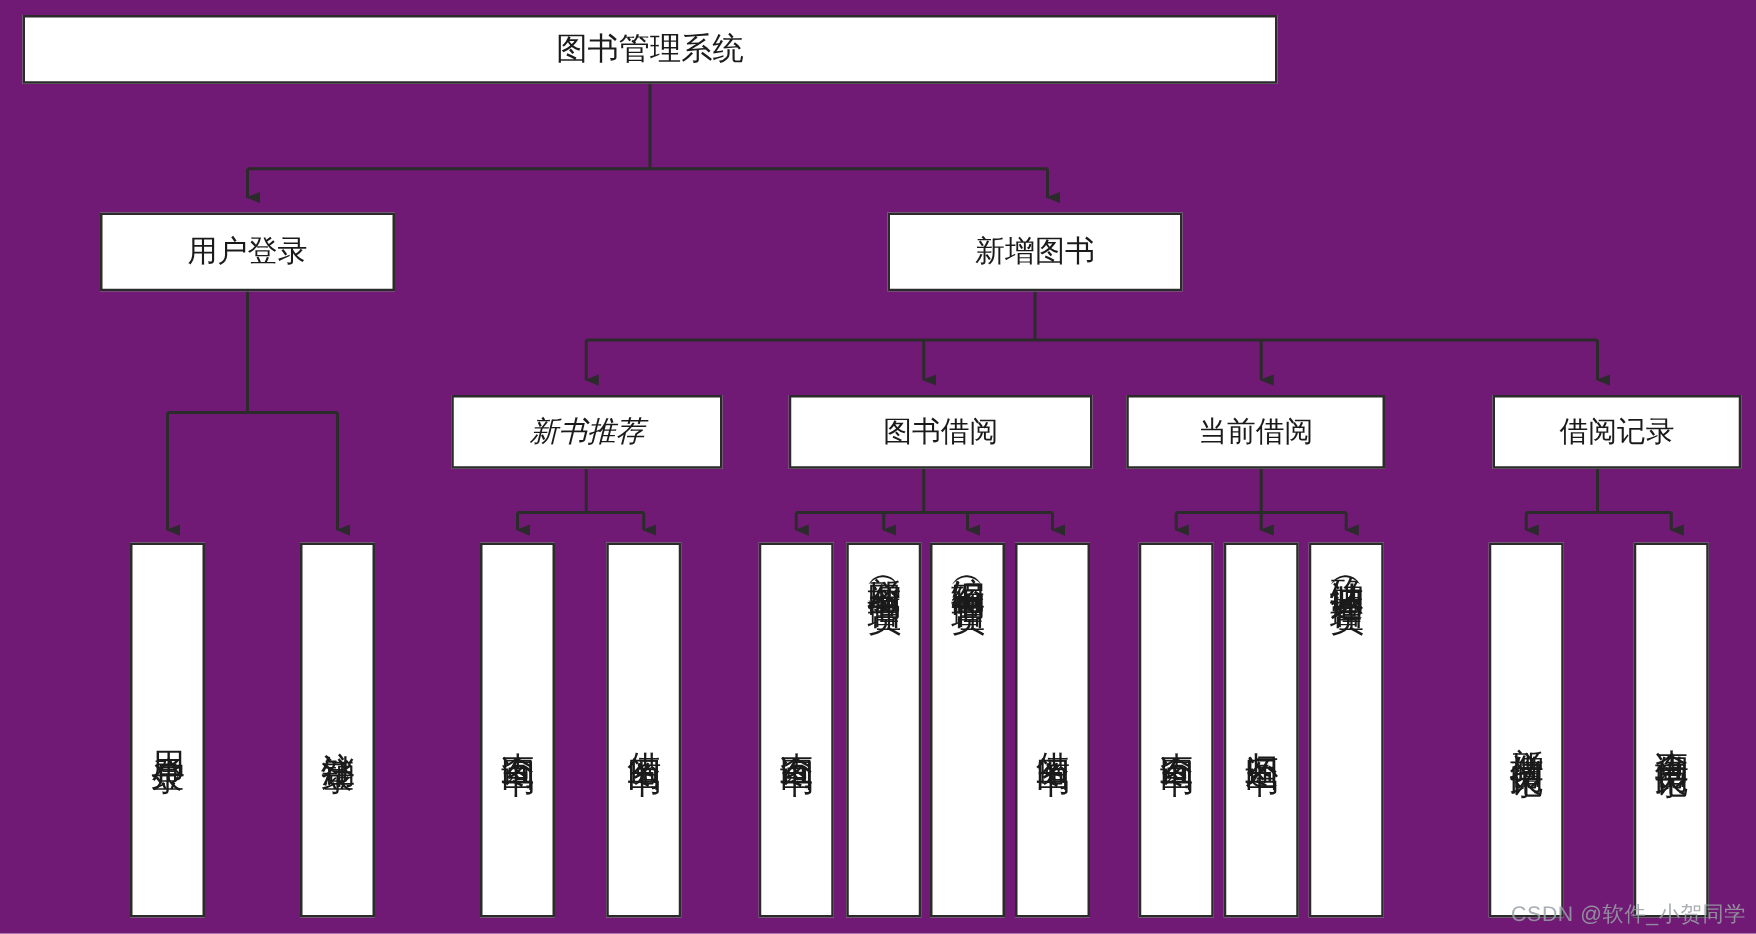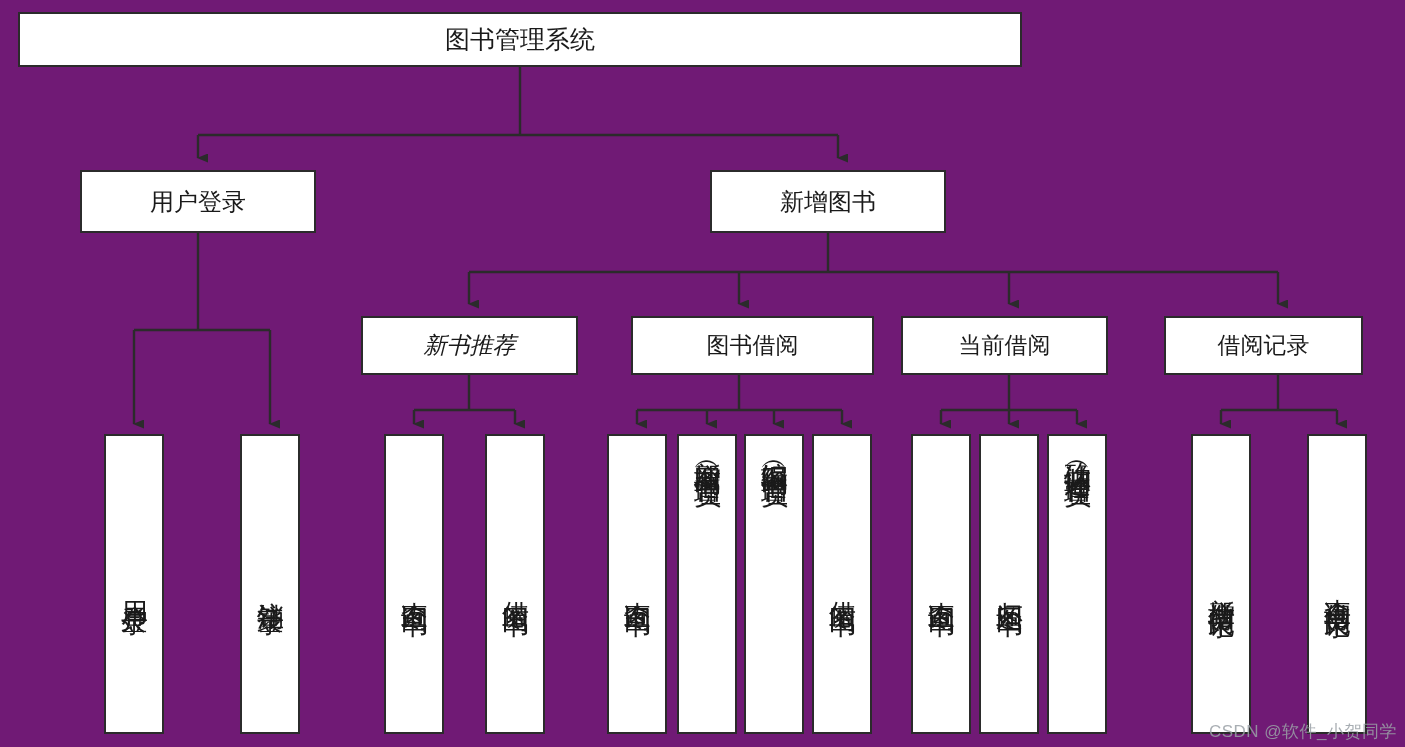--- a/index.html
+++ b/index.html
@@ -141,21 +141,21 @@
 
   <div class="node node-l3" style="left:361px; top:316px; width:217px; height:59px;font-style:italic;">
     <span class="label">新书推荐</span>
   </div>
   <div class="node node-l3" style="left:631px; top:316px; width:243px; height:59px;">
     <span class="label">图书借阅</span>
   </div>
   <div class="node node-l3" style="left:901px; top:316px; width:207px; height:59px;">
     <span class="label">当前借阅</span>
   </div>
-  <div class="node node-l3" style="left:1164px; top:316px; width:199px; height:59px;">
+  <div class="node node-l3" style="left:1194px; top:316px; width:199px; height:59px;">
     <span class="label">借阅记录</span>
   </div>
 
   <div class="node node-leaf center" style="left:104px; top:434px; width:60px; height:300px;">
     <span class="label">用户登录</span>
   </div>
   <div class="node node-leaf center" style="left:240px; top:434px; width:60px; height:300px;">
     <span class="label">注销登录</span>
   </div>
 

